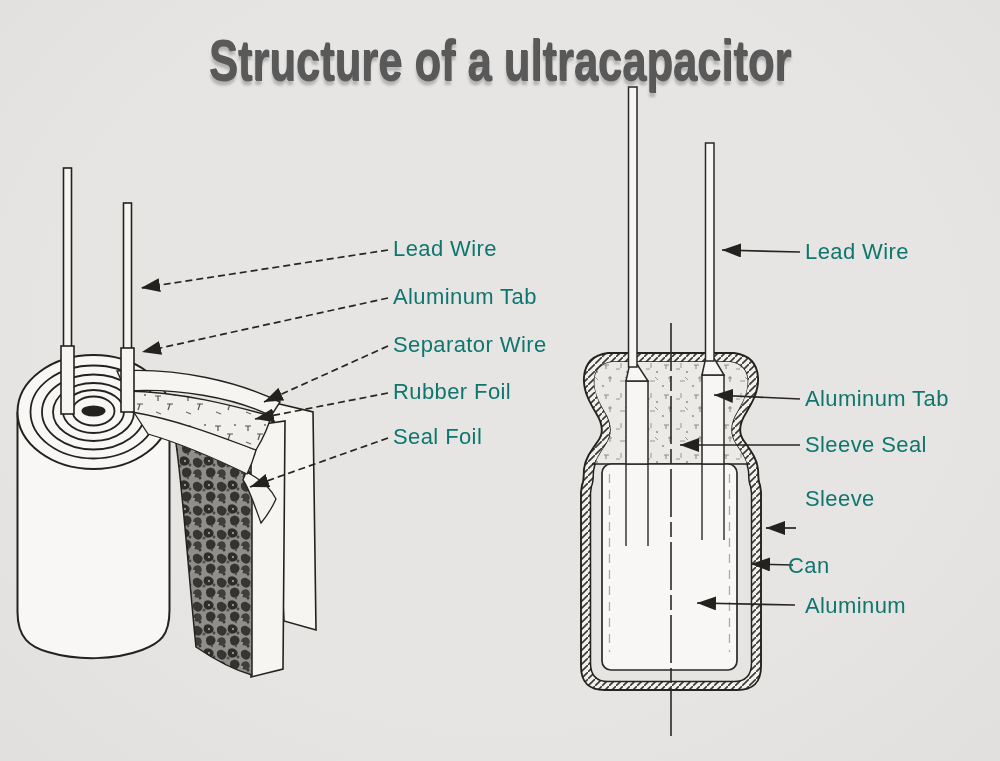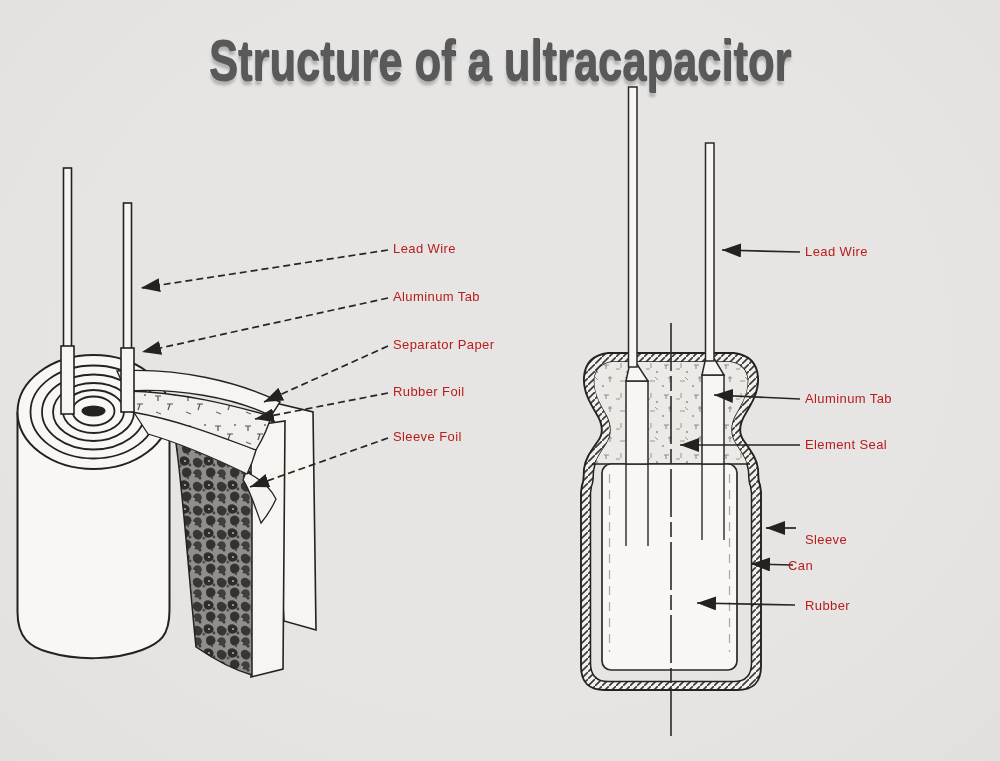--- a/index.html
+++ b/index.html
@@ -13,21 +13,21 @@
     position:absolute;left:0;top:30px;width:1000px;text-align:center;
     transform:scaleX(0.75);transform-origin:500px 50%;
   }
   .title{
     display:inline-block;font-size:58px;line-height:60px;font-weight:bold;
     letter-spacing:0px;color:#5a5959;
     text-shadow:0 5px 3px rgba(120,120,120,0.45), 1px 1px 0 #4e4d4d;
     white-space:nowrap;
   }
   .lbl{
-    position:absolute;font-size:13px;line-height:22px;color:#b91c1c;
+    position:absolute;font-size:22px;line-height:22px;color:#0f766e;
     letter-spacing:0.4px;white-space:nowrap;
   }
   svg{position:absolute;left:0;top:0;}
 </style>
 </head>
 <body>
 
 <svg id="stage" viewBox="0 0 1000 761">
   <defs>
     <pattern id="hatch" width="7" height="7" patternUnits="userSpaceOnUse">
@@ -153,22 +153,22 @@
     <line x1="795" y1="605" x2="697" y2="603" marker-end="url(#arr)"></line>
   </g>
 </svg>
 
 <div class="title-wrap">
   <span class="title">Structure of a ultracapacitor</span>
 </div>
 
 <div class="lbl" style="left:393px;top:238px">Lead Wire</div>
 <div class="lbl" style="left:393px;top:286px">Aluminum Tab</div>
-<div class="lbl" style="left:393px;top:334px">Separator Paper</div>
+<div class="lbl" style="left:393px;top:334px">Separator Wire</div>
 <div class="lbl" style="left:393px;top:381px">Rubber Foil</div>
-<div class="lbl" style="left:393px;top:426px">Sleeve Foil</div>
+<div class="lbl" style="left:393px;top:426px">Seal Foil</div>
 
 <div class="lbl" style="left:805px;top:241px">Lead Wire</div>
 <div class="lbl" style="left:805px;top:388px">Aluminum Tab</div>
-<div class="lbl" style="left:805px;top:434px">Element Seal</div>
-<div class="lbl" style="left:805px;top:529px">Sleeve</div>
+<div class="lbl" style="left:805px;top:434px">Sleeve Seal</div>
+<div class="lbl" style="left:805px;top:488px">Sleeve</div>
 <div class="lbl" style="left:788px;top:555px">Can</div>
-<div class="lbl" style="left:805px;top:595px">Rubber</div>
+<div class="lbl" style="left:805px;top:595px">Aluminum</div>
 
 </body></html>

